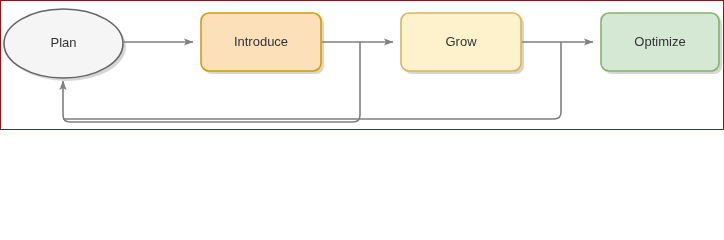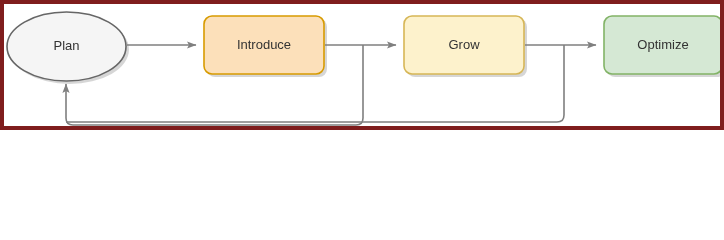--- a/index.html
+++ b/index.html
@@ -8,21 +8,21 @@
     background: #ffffff;
   }
   body {
     font-family: "Liberation Sans", sans-serif;
   }
   #diagram-canvas {
     position: relative;
     width: 724px;
     height: 130px;
     background: #ffffff;
-    border: 4px solid #7f1d1d;
+    border: 1px solid #7f1d1d;
     box-sizing: border-box;
     overflow: hidden;
   }
   #diagram-svg {
     position: absolute;
     left: 0;
     top: 0;
     width: 724px;
     height: 130px;
     display: block;

